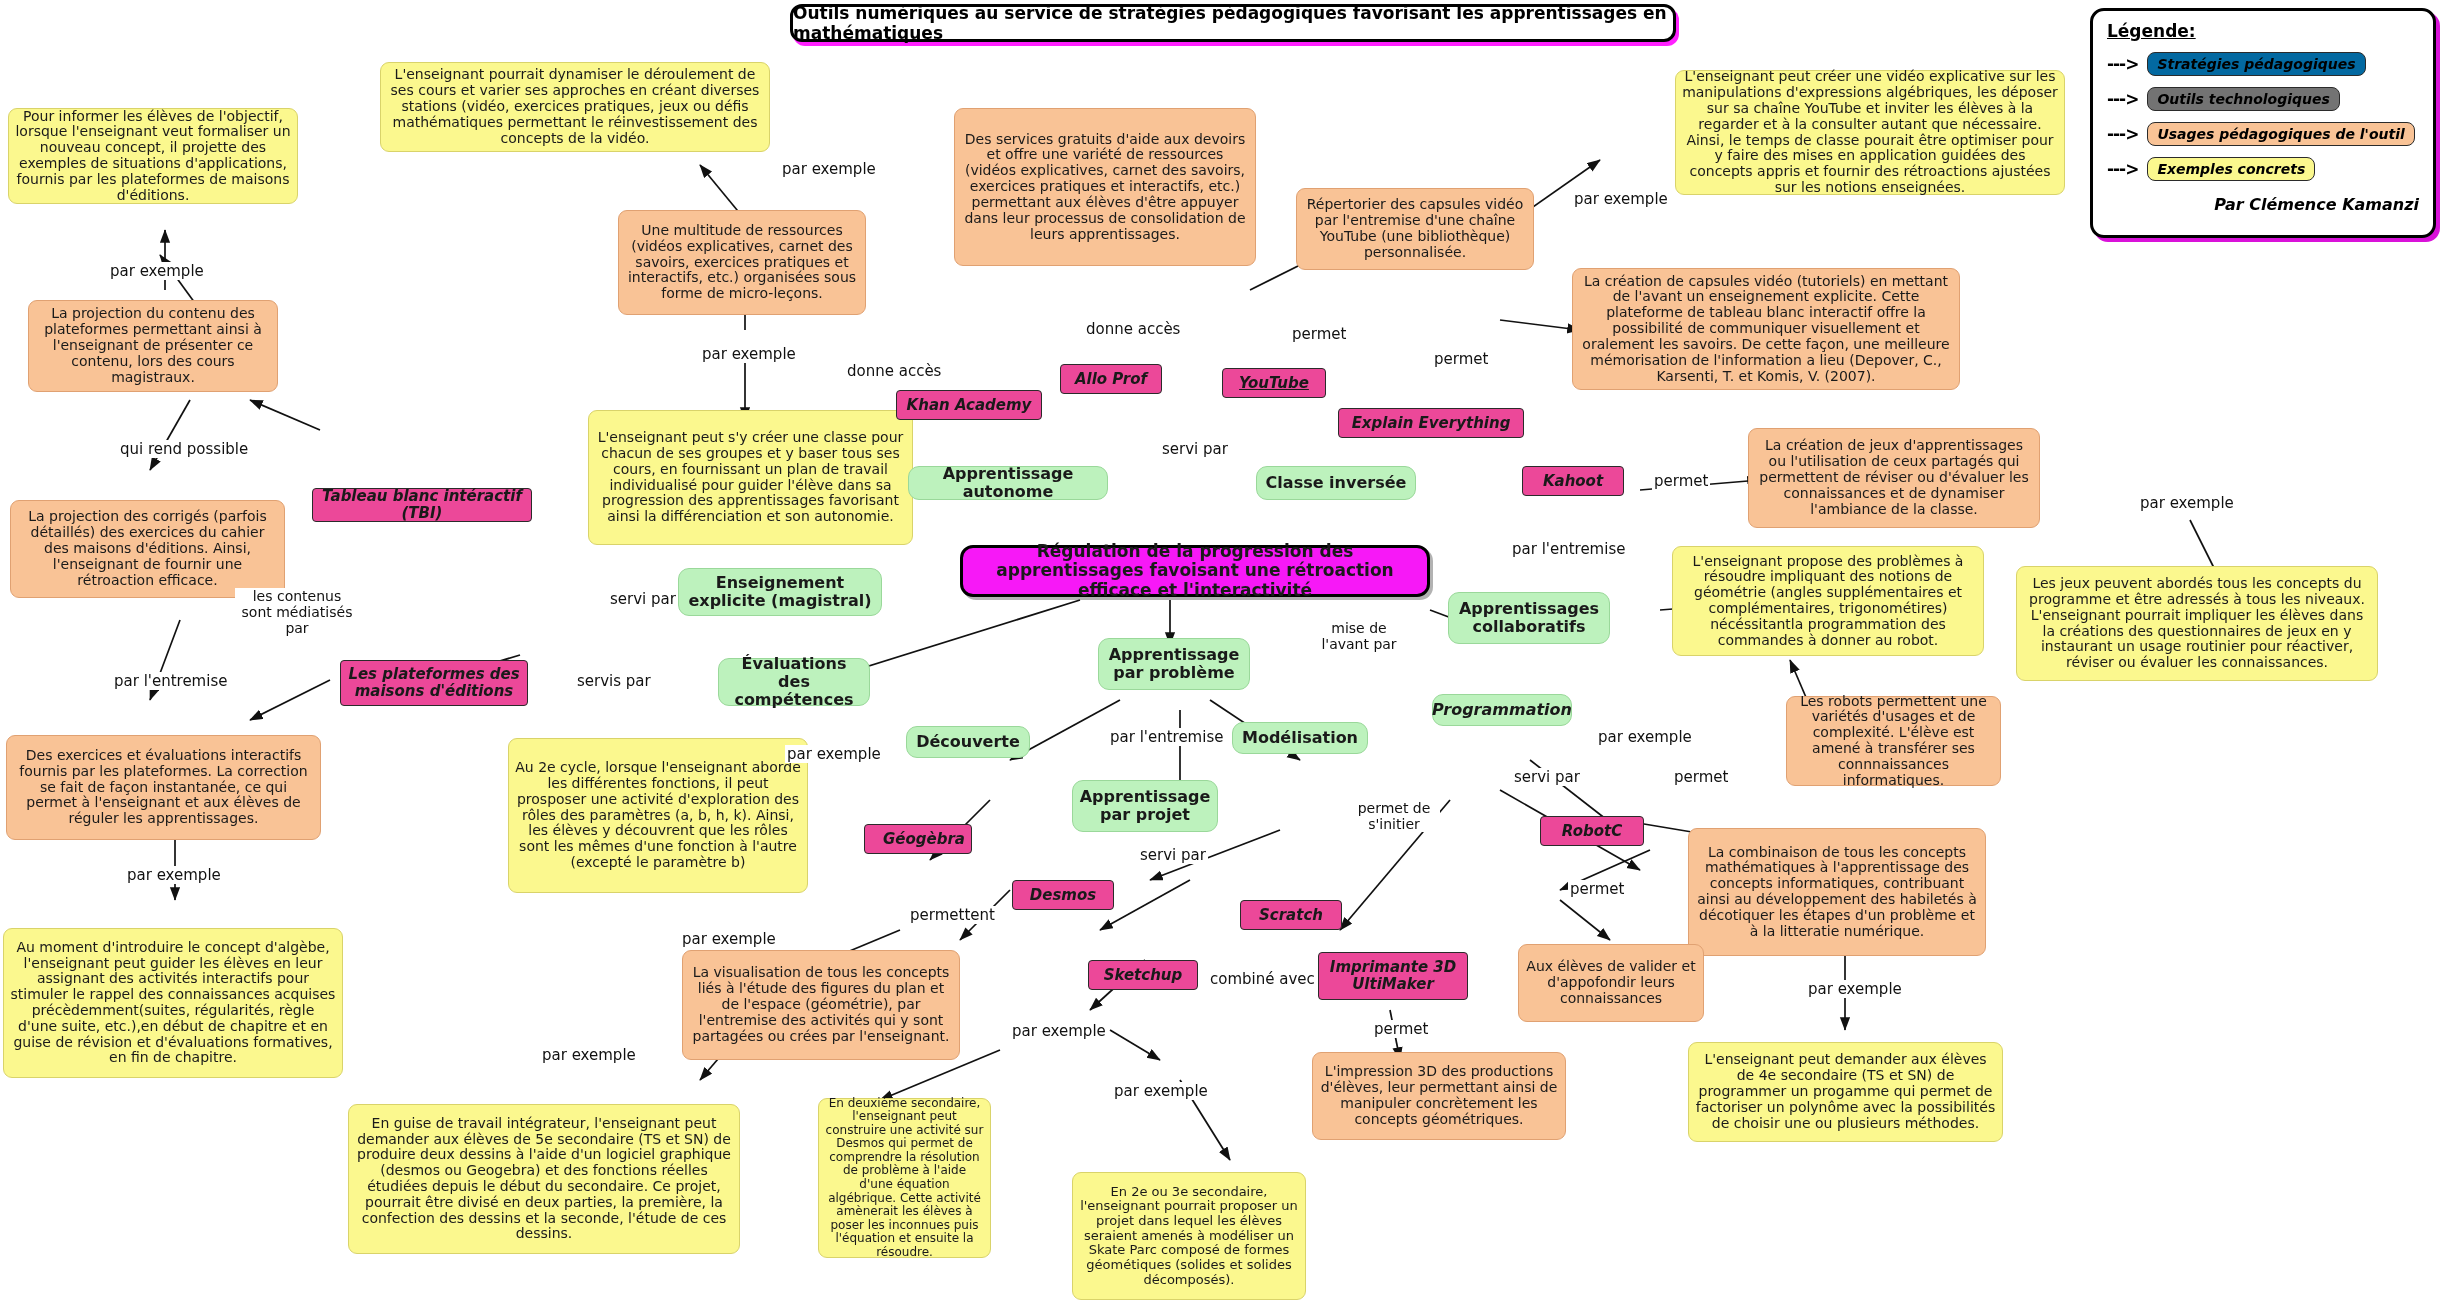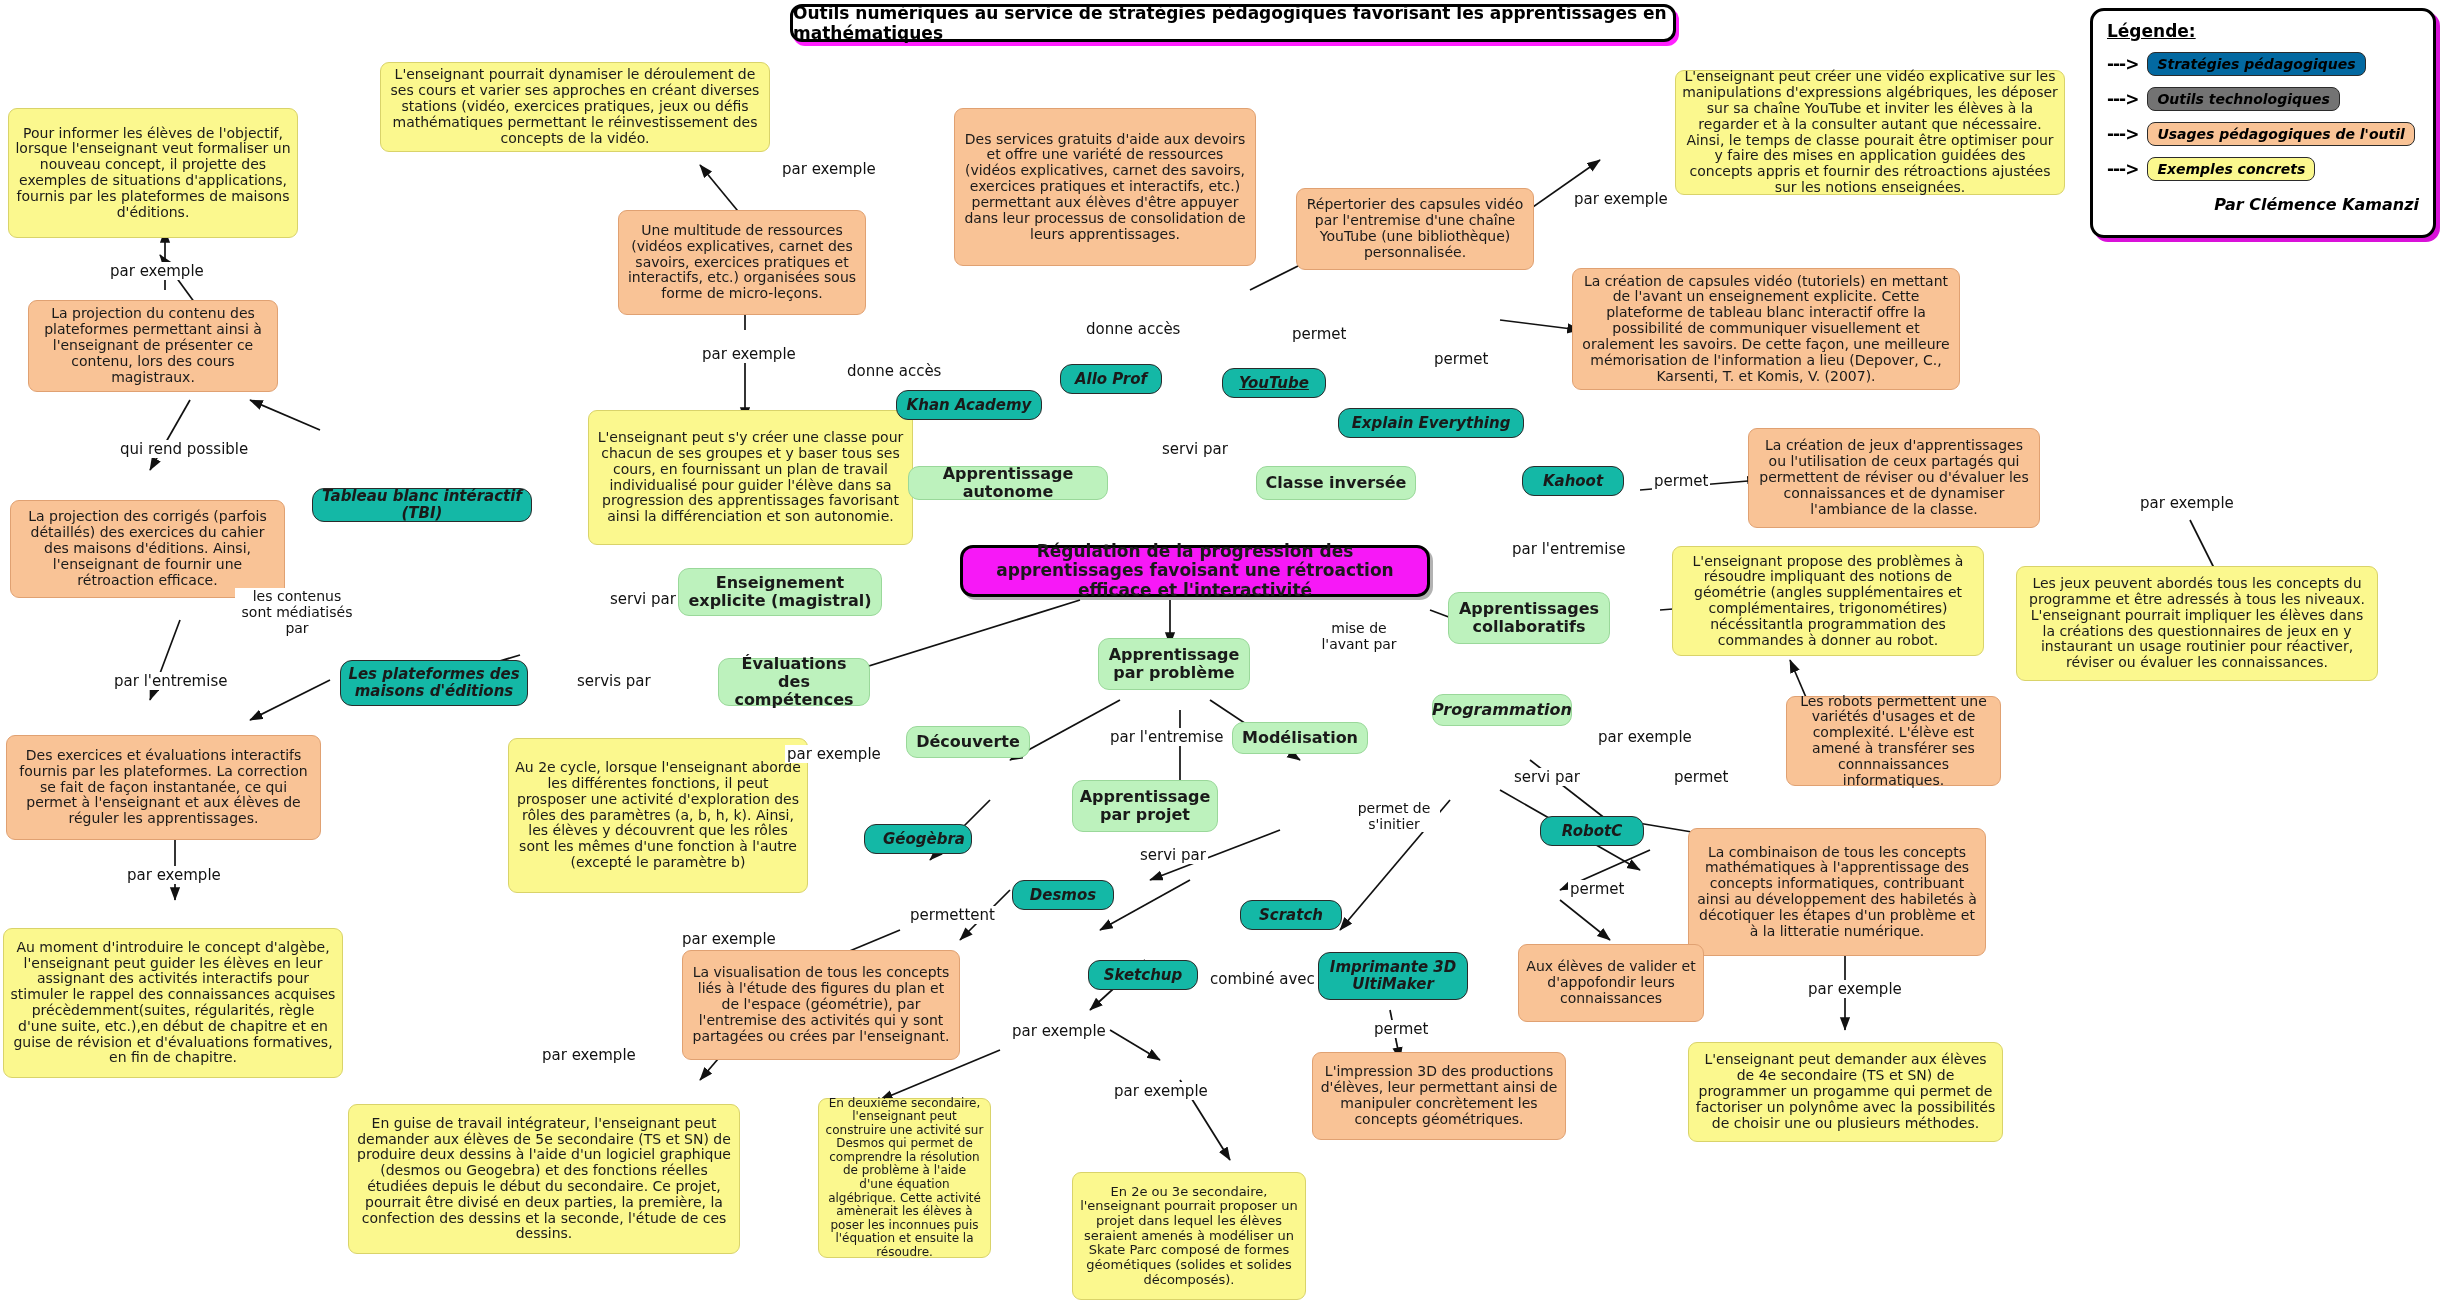--- a/index.html
+++ b/index.html
@@ -9,21 +9,21 @@
     overflow:hidden;
   }
   #canvas{position:absolute;inset:0;width:2448px;height:1303px;}
   svg.links{position:absolute;left:0;top:0;width:2448px;height:1303px;pointer-events:none;}
 
   .node{position:absolute;box-sizing:border-box;display:flex;align-items:center;justify-content:center;
         text-align:center;border-radius:9px;border:1px solid #2b2b2b;line-height:1.13;
         padding:4px 6px;color:#1a1a1a;}
   .yellow{background:#fbf88e;border-color:#d9d36a;}
   .orange{background:#f9c396;border-color:#e0a172;}
-  .blue{background:#14b8a6;border-color:#2b2b2b;font-style:italic;font-weight:bold;border-radius:12px;}
+  .blue{background:#ec4899;border-color:#2b2b2b;font-style:italic;font-weight:bold;border-radius:4px;}
   .green{background:#bdf2bd;border-color:#9ad89a;font-weight:bold;border-radius:11px;}
   .magenta{background:#f718f7;border:3px solid #000;font-weight:bold;border-radius:13px;
            box-shadow:3px 3px 0 rgba(0,0,0,.30);}
 
   .title-box{position:absolute;background:#ffffff;border:3px solid #000;border-radius:12px;
              font-weight:bold;display:flex;align-items:center;justify-content:center;
              box-shadow:3px 4px 0 #ff22ff;}
 
   .legend{position:absolute;background:#ffffff;border:3px solid #000;border-radius:14px;
           box-shadow:4px 4px 0 #d912d9;padding:10px 14px;box-sizing:border-box;}
@@ -123,21 +123,21 @@
       <span class="legend-arrow">---&gt;</span>
       <span class="legend-chip" style="background:#fbf88e">Exemples concrets</span>
     </div>
     <div class="legend-author">Par Clémence Kamanzi</div>
   </div>
 
   <div class="node magenta" style="left:960px;top:545px;width:470px;height:52px;font-size:17px;">
     <span>Régulation de la progression des apprentissages favoisant une rétroaction efficace et l'interactivité</span>
   </div>
 
-  <div class="node yellow" style="left:8px;top:108px;width:290px;height:130px;font-size:14px;">
+  <div class="node yellow" style="left:8px;top:108px;width:290px;height:96px;font-size:14px;">
     <span>Pour informer les élèves de l'objectif, lorsque l'enseignant veut formaliser un nouveau concept, il projette des exemples de situations d'applications, fournis par les plateformes de maisons d'éditions.</span>
     </div>
 
   <div class="node yellow" style="left:3px;top:928px;width:340px;height:150px;font-size:14px;">
     <span>Au moment d'introduire le concept d'algèbe, l'enseignant peut guider les élèves en leur assignant des activités interactifs pour stimuler le rappel des connaissances acquises précèdemment(suites, régularités, règle d'une suite, etc.),en début de chapitre et en guise de révision et d'évaluations formatives, en fin de chapitre.</span>
     </div>
 
   <div class="node yellow" style="left:380px;top:62px;width:390px;height:90px;font-size:14px;">
     <span>L'enseignant pourrait dynamiser le déroulement de ses cours et varier ses approches en créant diverses stations (vidéo, exercices pratiques, jeux ou défis mathématiques permettant le réinvestissement des concepts de la vidéo.</span>
     </div>

